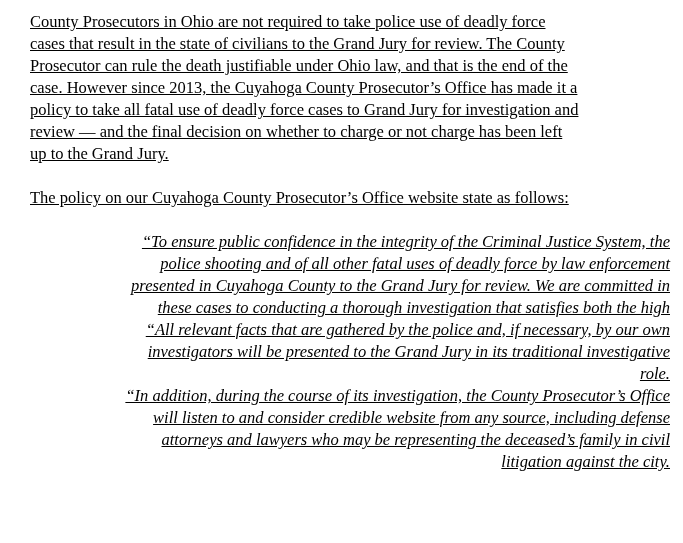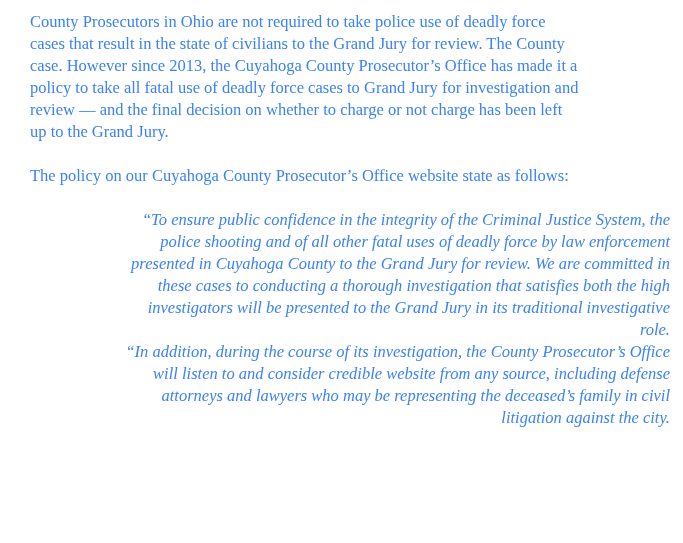--- a/index.html
+++ b/index.html
@@ -37,39 +37,41 @@
     font-size: 16.5px;
     line-height: 22px;
     white-space: nowrap;
     letter-spacing: 0;
   }
 </style>
 </head>
 <body>
 
 <div class="page">
-  <div class="doc-body" style="color: #3b82f6;">
+  <div class="doc-body" style="color: #000000; text-decoration: underline;">
       <div class="paragraph gap-after">
         <div class="line">County Prosecutors in Ohio are not required to take police use of deadly force</div>
         <div class="line">cases that result in the state of civilians to the Grand Jury for review. The County</div>
+        <div class="line">Prosecutor can rule the death justifiable under Ohio law, and that is the end of the</div>
         <div class="line">case. However since 2013, the Cuyahoga County Prosecutor’s Office has made it a</div>
         <div class="line">policy to take all fatal use of deadly force cases to Grand Jury for investigation and</div>
         <div class="line">review — and the final decision on whether to charge or not charge has been left</div>
         <div class="line">up to the Grand Jury.</div>
       </div>
       <div class="paragraph gap-after">
         <div class="line">The policy on our Cuyahoga County Prosecutor’s Office website state as follows:</div>
       </div>
       <div class="paragraph italic">
         <div class="line">“To ensure public confidence in the integrity of the Criminal Justice System, the</div>
         <div class="line">police shooting and of all other fatal uses of deadly force by law enforcement</div>
         <div class="line">presented in Cuyahoga County to the Grand Jury for review. We are committed in</div>
         <div class="line">these cases to conducting a thorough investigation that satisfies both the high</div>
       </div>
       <div class="paragraph italic">
+        <div class="line">“All relevant facts that are gathered by the police and, if necessary, by our own</div>
         <div class="line">investigators will be presented to the Grand Jury in its traditional investigative</div>
         <div class="line">role.</div>
       </div>
       <div class="paragraph italic">
         <div class="line">“In addition, during the course of its investigation, the County Prosecutor’s Office</div>
         <div class="line">will listen to and consider credible website from any source, including defense</div>
         <div class="line">attorneys and lawyers who may be representing the deceased’s family in civil</div>
         <div class="line">litigation against the city.</div>
       </div>
     </div>

